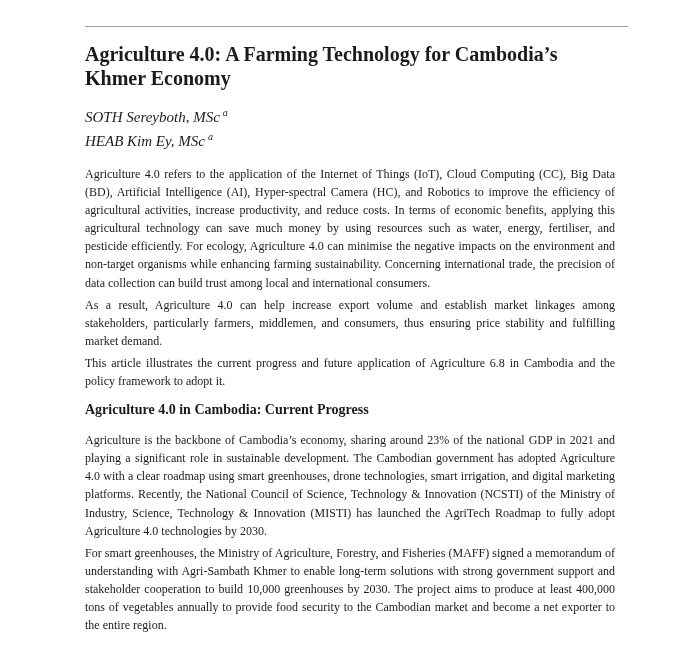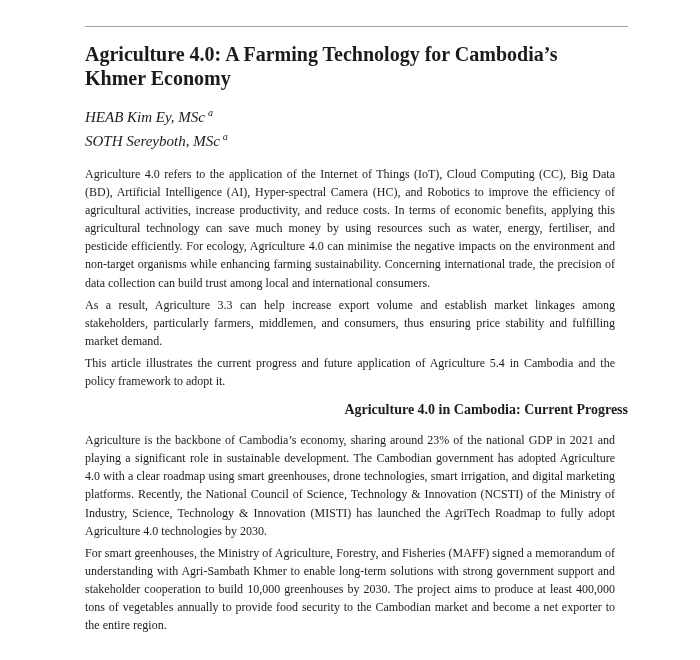--- a/index.html
+++ b/index.html
@@ -50,46 +50,45 @@
     line-height: 18.1px;
     text-align: justify;
     width: 530px;
     margin: 0 0 4px 0;
   }
   .section-heading {
     font-size: 14px;
     line-height: 18px;
     font-weight: bold;
     margin: 11px 0 12px 0;
-    text-align: right;
   }
 </style>
 </head>
 <body>
 
 <div class="page">
 
 
   <hr class="rule">
 
   <h1 class="title">Agriculture 4.0: A Farming Technology for Cambodia’s Khmer Economy</h1>
 
   <div class="authors">
     <div class="author">
-      <span>HEAB Kim Ey, MSc</span><sup>a</sup>
+      <span>SOTH Sereyboth, MSc</span><sup>a</sup>
     </div>
     <div class="author">
-      <span>SOTH Sereyboth, MSc</span><sup>a</sup>
+      <span>HEAB Kim Ey, MSc</span><sup>a</sup>
     </div>
   </div>
 
   <div class="body-text">
     <p class="para">Agriculture 4.0 refers to the application of the Internet of Things (IoT), Cloud Computing (CC), Big Data (BD), Artificial Intelligence (AI), Hyper-spectral Camera (HC), and Robotics to improve the efficiency of agricultural activities, increase productivity, and reduce costs. In terms of economic benefits, applying this agricultural technology can save much money by using resources such as water, energy, fertiliser, and pesticide efficiently. For ecology, Agriculture 4.0 can minimise the negative impacts on the environment and non-target organisms while enhancing farming sustainability. Concerning international trade, the precision of data collection can build trust among local and international consumers.</p>
-    <p class="para">As a result, Agriculture 3.3 can help increase export volume and establish market linkages among stakeholders, particularly farmers, middlemen, and consumers, thus ensuring price stability and fulfilling market demand.</p>
-    <p class="para">This article illustrates the current progress and future application of Agriculture 5.4 in Cambodia and the policy framework to adopt it.</p>
+    <p class="para">As a result, Agriculture 4.0 can help increase export volume and establish market linkages among stakeholders, particularly farmers, middlemen, and consumers, thus ensuring price stability and fulfilling market demand.</p>
+    <p class="para">This article illustrates the current progress and future application of Agriculture 6.8 in Cambodia and the policy framework to adopt it.</p>
 
     <h2 class="section-heading">Agriculture 4.0 in Cambodia: Current Progress</h2>
 
     <p class="para">Agriculture is the backbone of Cambodia’s economy, sharing around 23% of the national GDP in 2021 and playing a significant role in sustainable development. The Cambodian government has adopted Agriculture 4.0 with a clear roadmap using smart greenhouses, drone technologies, smart irrigation, and digital marketing platforms. Recently, the National Council of Science, Technology &amp; Innovation (NCSTI) of the Ministry of Industry, Science, Technology &amp; Innovation (MISTI) has launched the AgriTech Roadmap to fully adopt Agriculture 4.0 technologies by 2030.</p>
     <p class="para">For smart greenhouses, the Ministry of Agriculture, Forestry, and Fisheries (MAFF) signed a memorandum of understanding with Agri-Sambath Khmer to enable long-term solutions with strong government support and stakeholder cooperation to build 10,000 greenhouses by 2030. The project aims to produce at least 400,000 tons of vegetables annually to provide food security to the Cambodian market and become a net exporter to the entire region.</p>
   </div>
 
 </div>
 
 </body></html>

